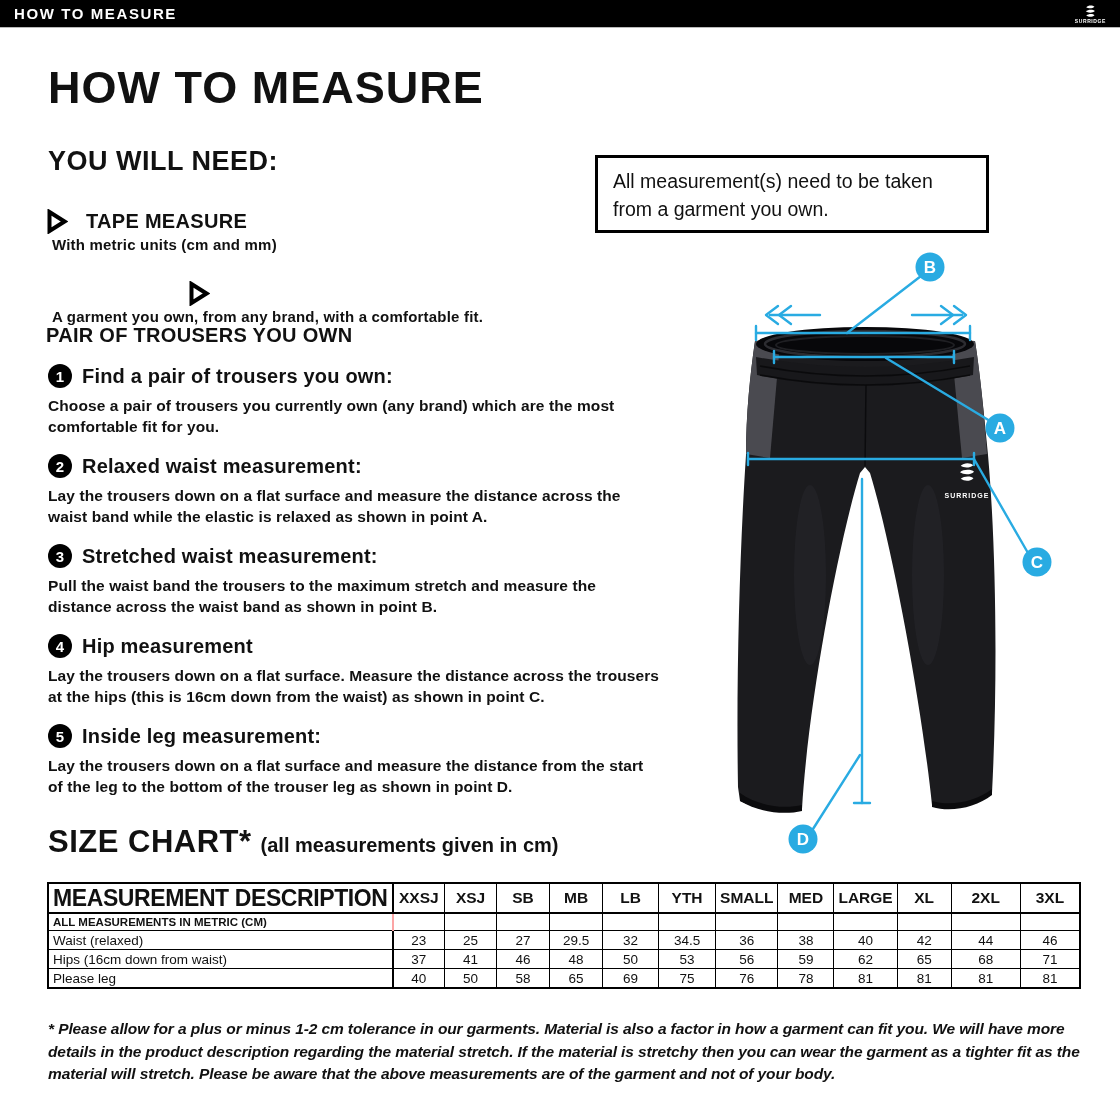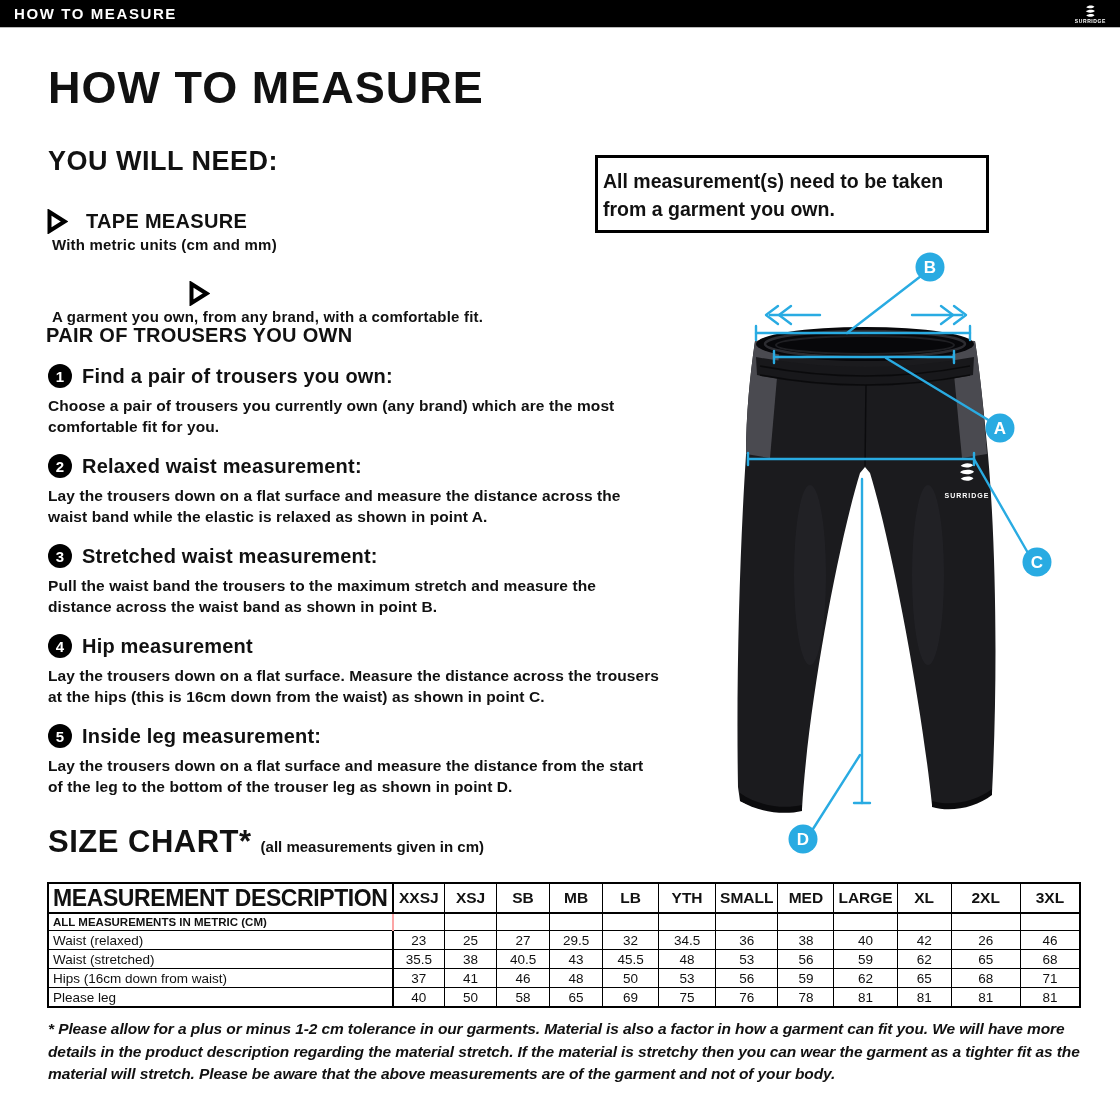--- a/index.html
+++ b/index.html
@@ -22,27 +22,27 @@
   .need-desc{position:absolute;left:52px;font-size:15px;font-weight:bold;letter-spacing:.2px;}
 
   .step{position:absolute;left:48px;width:612px;}
   .step-head{display:flex;align-items:center;gap:10px;}
   .step-num{width:24px;height:24px;border-radius:50%;background:#000;color:#fff;font-size:15px;
     font-weight:bold;display:flex;align-items:center;justify-content:center;flex:0 0 24px;}
   .step-title{font-size:20px;font-weight:bold;letter-spacing:.2px;}
   .step-body{margin-top:7px;font-size:15.5px;font-weight:bold;line-height:21px;letter-spacing:.1px;}
 
   .note-box{position:absolute;left:595px;top:155px;width:394px;height:78px;box-sizing:border-box;
-    border:3px solid #000;padding:10px 5px;font-size:19.5px;font-weight:bold;line-height:1.42;}
+    border:3px solid #000;padding:10px 15px;font-size:19.5px;font-weight:normal;line-height:1.42;}
 
   .diagram{position:absolute;left:690px;top:245px;width:410px;height:620px;}
 
   .sc-heading{position:absolute;left:48px;top:824px;display:flex;align-items:baseline;gap:9px;}
   .sc-big{font-size:31px;font-weight:bold;letter-spacing:.5px;}
-  .sc-small{font-size:15px;font-weight:bold;}
+  .sc-small{font-size:20px;font-weight:bold;}
 
   table.sizes{position:absolute;left:47px;top:882px;border-collapse:collapse;table-layout:fixed;
     font-family:"Liberation Sans",sans-serif;}
   table.sizes td,table.sizes th{border:1px solid #000;padding:0 4px;text-align:center;overflow:hidden;white-space:nowrap;}
   table.sizes{border:2px solid #000;}
   table.sizes tr.hdr th{height:28px;font-size:15.5px;font-weight:bold;border-bottom:2px solid #000;}
   table.sizes tr.hdr th.desc{font-size:23px;text-align:left;letter-spacing:-0.4px;border-right:2px solid #000;}
   table.sizes tr.sub td{height:16px;font-size:11.5px;font-weight:bold;text-align:left;}
   table.sizes tr.data td{height:18px;font-size:13.5px;}
   table.sizes td.lbl{text-align:left;font-size:13px;border-right:2px solid #000;}
@@ -272,37 +272,22 @@
       <td>23</td>
       <td>25</td>
       <td>27</td>
       <td>29.5</td>
       <td>32</td>
       <td>34.5</td>
       <td>36</td>
       <td>38</td>
       <td>40</td>
       <td>42</td>
-      <td>26</td>
+      <td>44</td>
       <td>46</td>
-    </tr>
-    <tr class="data">
-      <td class="lbl">Waist (stretched)</td>
-      <td>35.5</td>
-      <td>38</td>
-      <td>40.5</td>
-      <td>43</td>
-      <td>45.5</td>
-      <td>48</td>
-      <td>53</td>
-      <td>56</td>
-      <td>59</td>
-      <td>62</td>
-      <td>65</td>
-      <td>68</td>
     </tr>
     <tr class="data">
       <td class="lbl">Hips (16cm down from waist)</td>
       <td>37</td>
       <td>41</td>
       <td>46</td>
       <td>48</td>
       <td>50</td>
       <td>53</td>
       <td>56</td>

